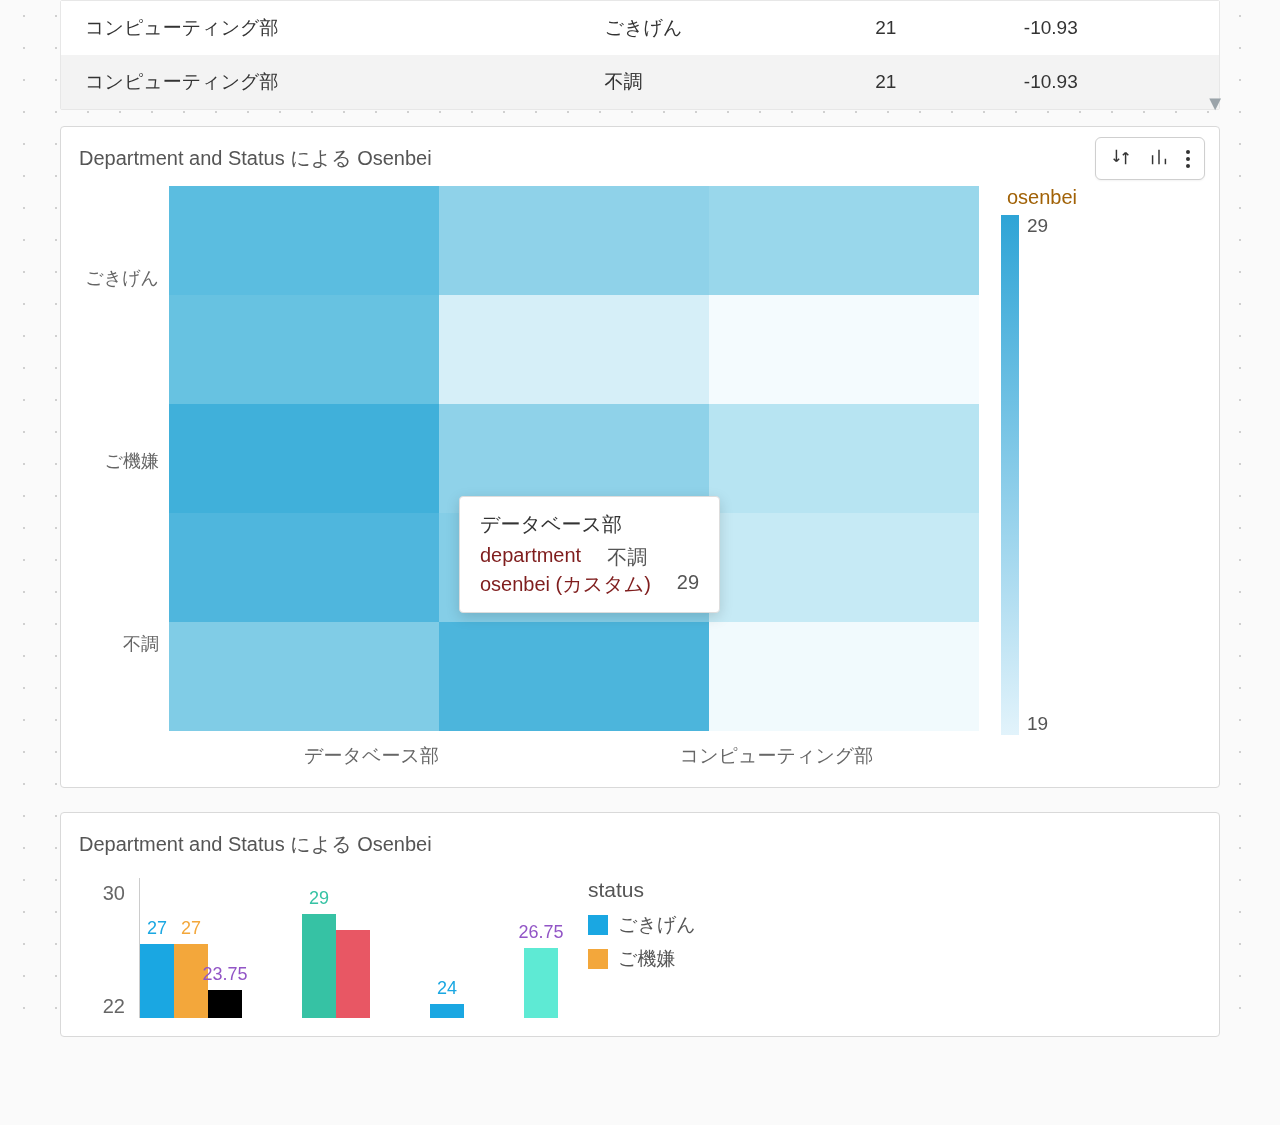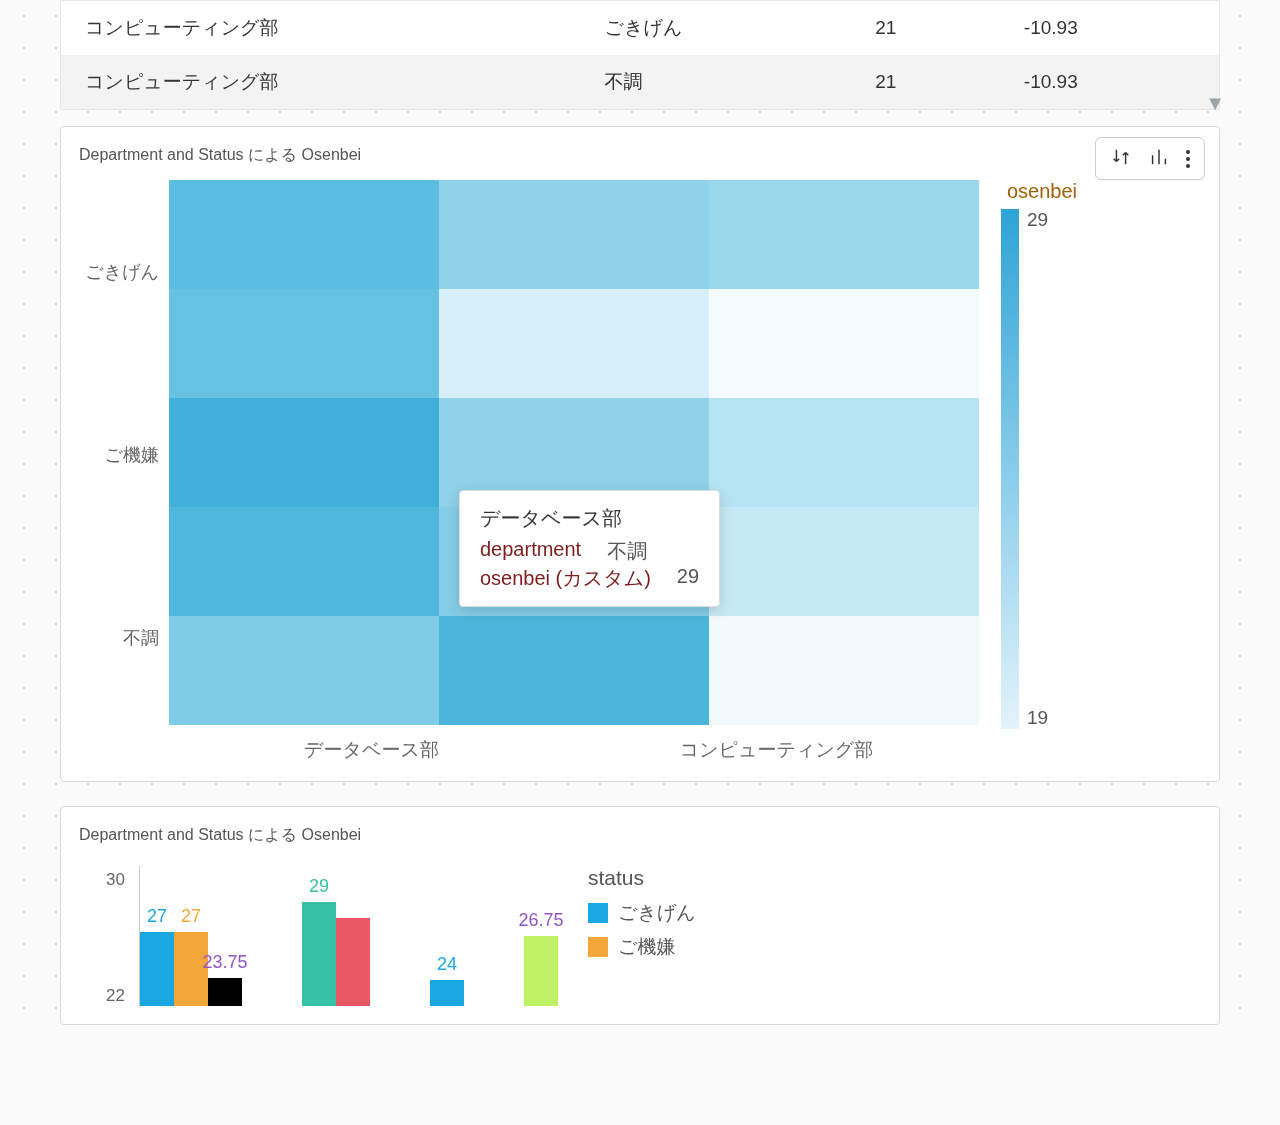--- a/index.html
+++ b/index.html
@@ -42,21 +42,21 @@
   
   .panel {
     background: #fff;
     border: 1px solid #d9d9d9;
     border-radius: 4px;
     margin: 0 40px 24px 40px;
     padding: 12px 18px 18px 18px;
     position: relative;
   }
   .panel-title {
-    font-size: 16px;
+    font-size: 20px;
     color: #555;
     font-weight: 500;
     margin: 6px 0 14px 0;
   }
   .panel-controls {
     position: absolute;
     top: 10px;
     right: 14px;
     display: flex;
     gap: 0;
@@ -111,21 +111,21 @@
   }
   .tooltip .tt-title { color:#333; margin-bottom:6px; }
   .tooltip .tt-row { display:flex; gap:26px; }
   .tooltip .tt-key { color:#7f1d1d; }
   .tooltip .tt-val { color:#555; }
 
   
   .barpanel .panel-title { margin-bottom: 20px; }
   .barchart-wrap { display:flex; }
   .yaxis { width:60px; display:flex; flex-direction:column; justify-content:space-between; height:140px; padding-top:4px; }
-  .ytick { text-align:right; padding-right:14px; color:#666; font-size:17px; }
+  .ytick { text-align:right; padding-right:14px; color:#666; font-size:20px; }
   .bars-area { display:flex; gap:60px; align-items:flex-end; height:140px; padding-top:10px; position:relative; border-left:1px solid #ccc; margin-left:0; }
   .bgroup { display:flex; align-items:flex-end; gap:0; }
   .bar { width:34px; position:relative; }
   .bar .lbl { position:absolute; top:-26px; left:50%; transform:translateX(-50%); font-size:18px; }
   .legend-right { width:180px; padding-left:30px; }
   .legend-right .lt { font-size:21px; color:#555; margin-bottom:10px; }
   .li { display:flex; align-items:center; gap:10px; font-size:19px; color:#555; margin-bottom:8px; }
   .sw { width:20px; height:20px; }
 
 </style>
@@ -259,26 +259,26 @@
           </div>
           <div class="bgroup">
             <div class="bar" style="height: 104px; background: rgb(54, 194, 164);">
               <div class="lbl" style="color: rgb(54, 194, 164);">29</div>
             </div>
             <div class="bar" style="height: 88px; background: rgb(232, 87, 100);">
               <div class="lbl" style="color: #ffffff;">28</div>
             </div>
           </div>
           <div class="bgroup">
-            <div class="bar" style="height: 26px; background: rgb(26, 167, 226);">
+            <div class="bar" style="height: 14px; background: rgb(26, 167, 226);">
               <div class="lbl" style="color: rgb(26, 167, 226);">24</div>
             </div>
           </div>
           <div class="bgroup">
-            <div class="bar" style="height: 70px; background: #bef264;">
+            <div class="bar" style="height: 70px; background: #5eead4;">
               <div class="lbl" style="color: rgb(146, 85, 198);">26.75</div>
             </div>
           </div>
         </div>
       <div class="legend-right">
         <div class="lt">status</div>
         <div id="bar-legend">
             <div class="li">
               <div class="sw" style="background: rgb(26, 167, 226);"></div>
               <span>ごきげん</span>

